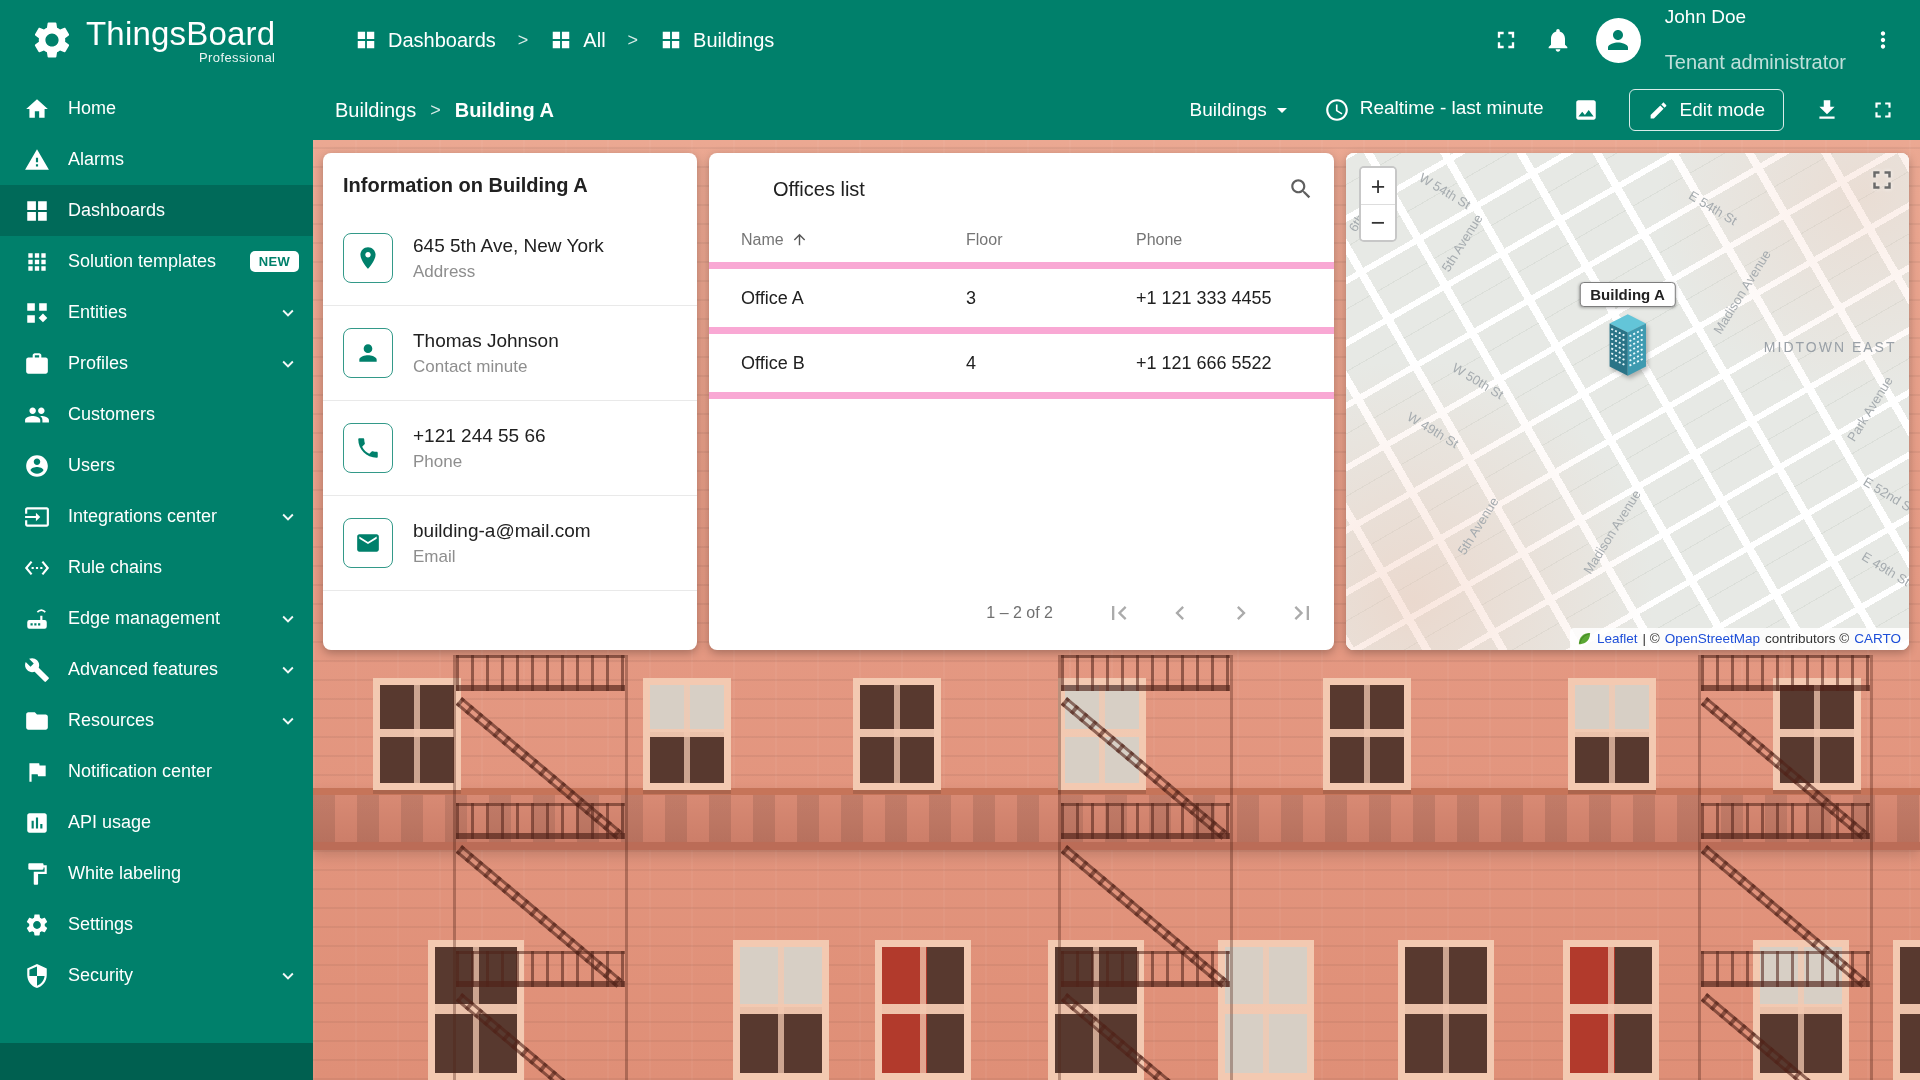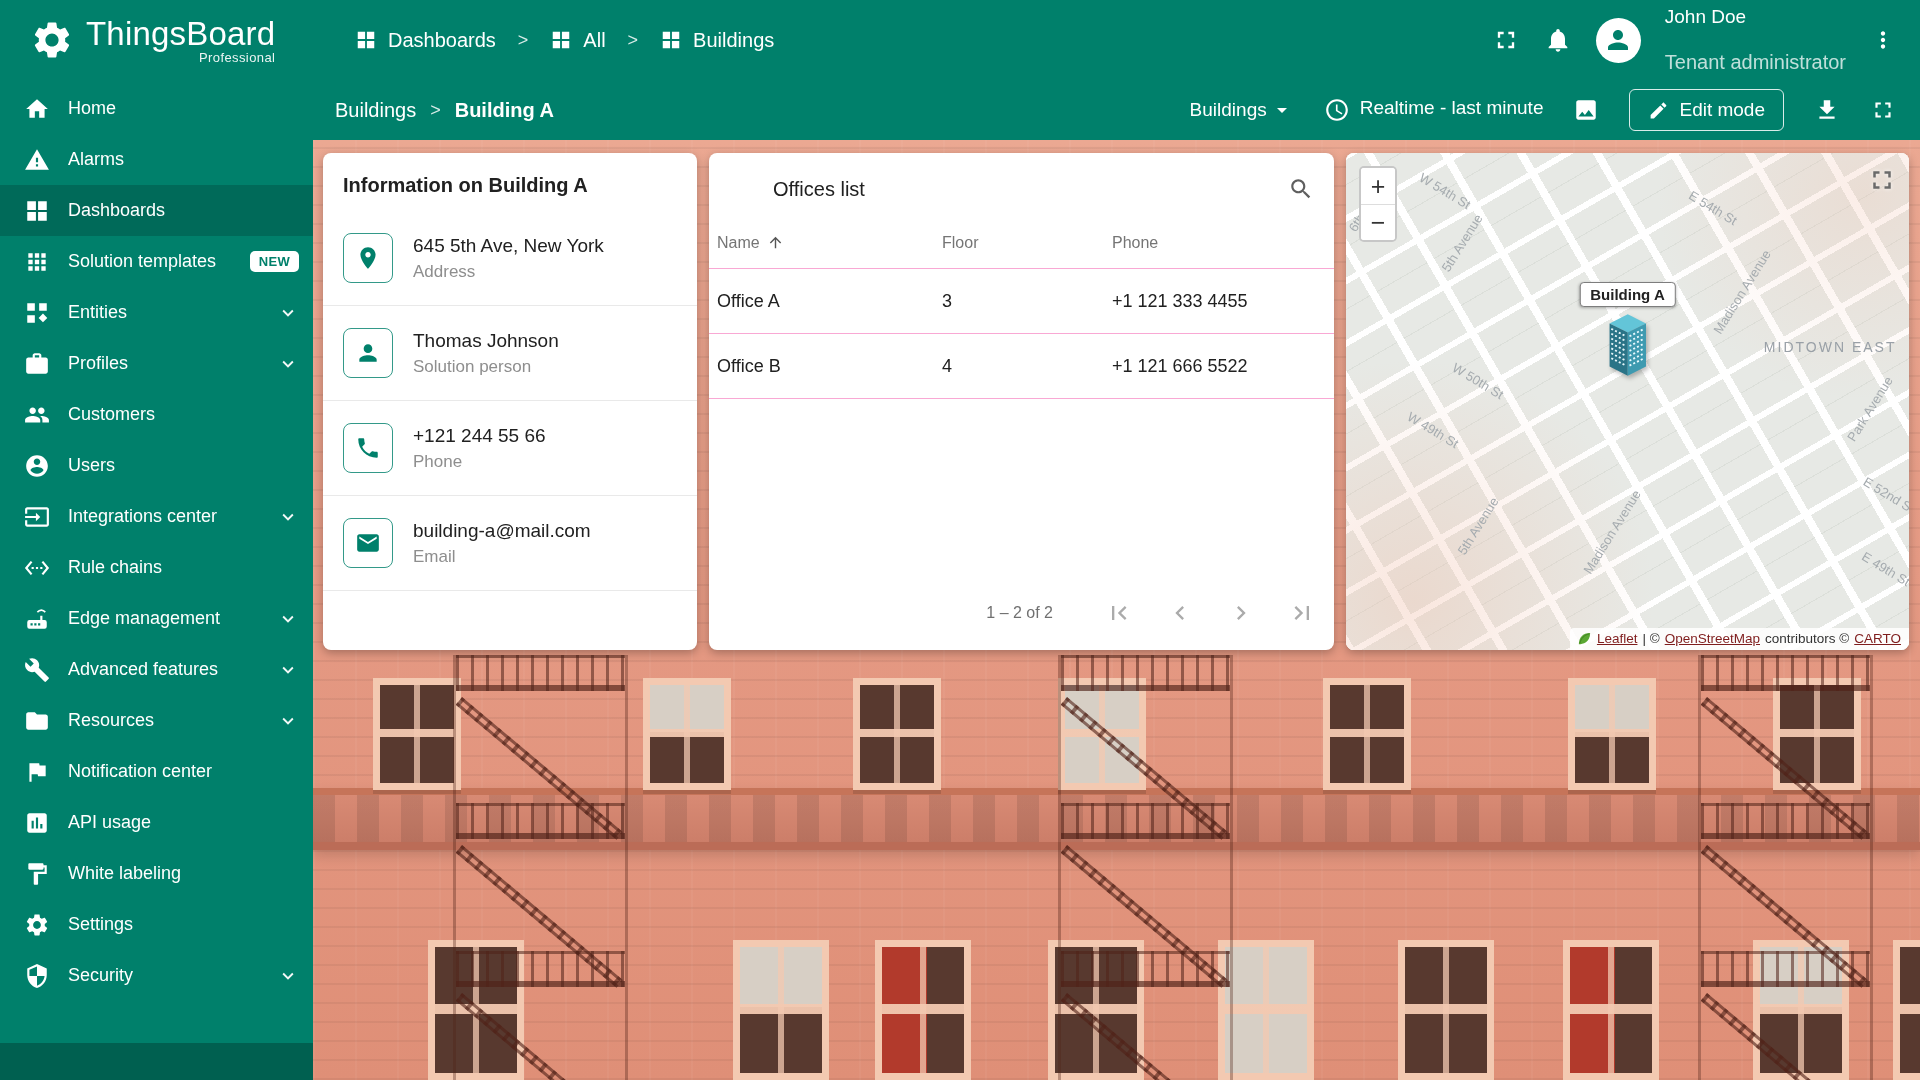--- a/index.html
+++ b/index.html
@@ -98,21 +98,21 @@
   .info-row { display:flex; align-items:center; gap:20px; padding:0 20px; height:95px; border-bottom:1px solid #e9e9e9; }
   .icon-box { width:50px; height:50px; border:1.5px solid rgba(0,128,107,.8); border-radius:8px; color:var(--g); display:flex; align-items:center; justify-content:center; flex:none; }
   .icon-box svg { width:26px; height:26px; }
   .info-value { font-size:19px; color:#212121; margin-bottom:5px; }
   .info-label { font-size:17px; color:#8e8e8e; }
 
   .offices-card { flex:0 0 625px; display:flex; flex-direction:column; }
   .oc-head { height:64px; flex:none; display:flex; align-items:center; justify-content:space-between; padding:8px 20px 0; }
   .oc-title { font-size:20px; color:#212121;margin-left:44px; }
   .search-ic { width:26px; height:26px; color:#5f5f5f; cursor:pointer; }
-  .t-head, .t-row { display:grid; grid-template-columns:225px 170px 1fr; padding:0 8px; align-items:center; border-bottom:1px solid #f9a8d4; }
+  .t-head, .t-row { display:grid; grid-template-columns:225px 170px 1fr; padding:0 32px; align-items:center; border-bottom:7px solid #f9a8d4; }
   .t-head { height:52px; color:#757575; font-size:16px; }
   .th-name { display:flex; align-items:center; gap:7px; cursor:pointer; }
   .sort-ic { width:17px; height:17px; color:#555; }
   .t-row { height:65px; font-size:18px; color:#212121; cursor:pointer; }
   .t-spacer { flex:1; }
   .t-foot { height:66px; flex:none; display:flex; align-items:center; justify-content:flex-end; padding:0 18px 8px 0; color:#707070; font-size:16px; }
   .pg-label { margin-right:52px; }
   .pg-icons { display:flex; align-items:center; gap:33px; }
   .pg-ic { width:28px; height:28px; color:#ababab; cursor:pointer; }
 
@@ -129,21 +129,21 @@
   .street-label { position:absolute; font-size:13px; color:#a5abaf; white-space:nowrap; transform:translate(-50%,-50%) rotate(var(--r,0deg)); z-index:2; }
   .district-label { position:absolute; left:86%; top:39%; transform:translate(-50%,-50%); font-size:14px; letter-spacing:2px; color:#99a0a7; white-space:nowrap; z-index:2; }
   .marker { position:absolute; left:50%; top:26%; transform:translateX(-50%); display:flex; flex-direction:column; align-items:center; gap:5px; z-index:3; }
   .marker-chip { background:#fff; border:1px solid #7d7d7d; border-radius:4px; padding:3px 10px; font-size:15px; font-weight:700; color:#222; box-shadow:0 1px 3px rgba(0,0,0,.3); cursor:pointer; }
   .bldg { width:46px; height:66px; filter:drop-shadow(2px 3px 2px rgba(0,0,0,.25)); cursor:pointer; }
   .zoom-ctrl { position:absolute; top:13px; left:13px; width:38px; background:#fff; border:2px solid rgba(0,0,0,.22); border-radius:5px; overflow:hidden; z-index:4; }
   .zoom-btn { display:block; width:100%; height:36px; background:#fff; border:none; font-size:25px; color:#333; cursor:pointer; font-family:inherit; line-height:1; }
   .zoom-btn + .zoom-btn { border-top:1px solid #ddd; }
   .map-expand { position:absolute; top:12px; right:12px; width:30px; height:30px; color:#6a6a6a; cursor:pointer; z-index:4; filter:drop-shadow(0 0 2px rgba(255,255,255,.9)); }
   .attribution { position:absolute; right:0; bottom:0; z-index:4; background:rgba(255,255,255,.85); font-size:13.5px; color:#333; padding:3px 8px 4px 7px; display:flex; align-items:center; gap:5px; border-top-left-radius:4px; }
-  .attribution a { color:#7f1d1d; text-decoration:underline; cursor:pointer; }
+  .attribution a { color:#1d4ed8; cursor:pointer; }
   .leaf-ic { width:15px; height:15px; }
 </style>
 </head>
 <body>
 
 <svg width="0" height="0" style="position:absolute" aria-hidden="true">
     <defs>
   <symbol id="i-home" viewBox="0 0 24 24">
         <path d="M10 20v-6h4v6h5v-8h3L12 3 2 12h3v8z"></path>
       </symbol>
@@ -556,21 +556,21 @@
               </div>
             </div>
             <div class="info-row">
               <div class="icon-box">
                   <svg class="ic">
                     <use href="#i-person"></use>
                   </svg>
                 </div>
               <div>
                 <div class="info-value">Thomas Johnson</div>
-                <div class="info-label">Solution person</div>
+                <div class="info-label">Contact minute</div>
               </div>
             </div>
             <div class="info-row">
               <div class="icon-box">
                   <svg class="ic">
                     <use href="#i-phone"></use>
                   </svg>
                 </div>
               <div>
                 <div class="info-value">+121 244 55 66</div>

